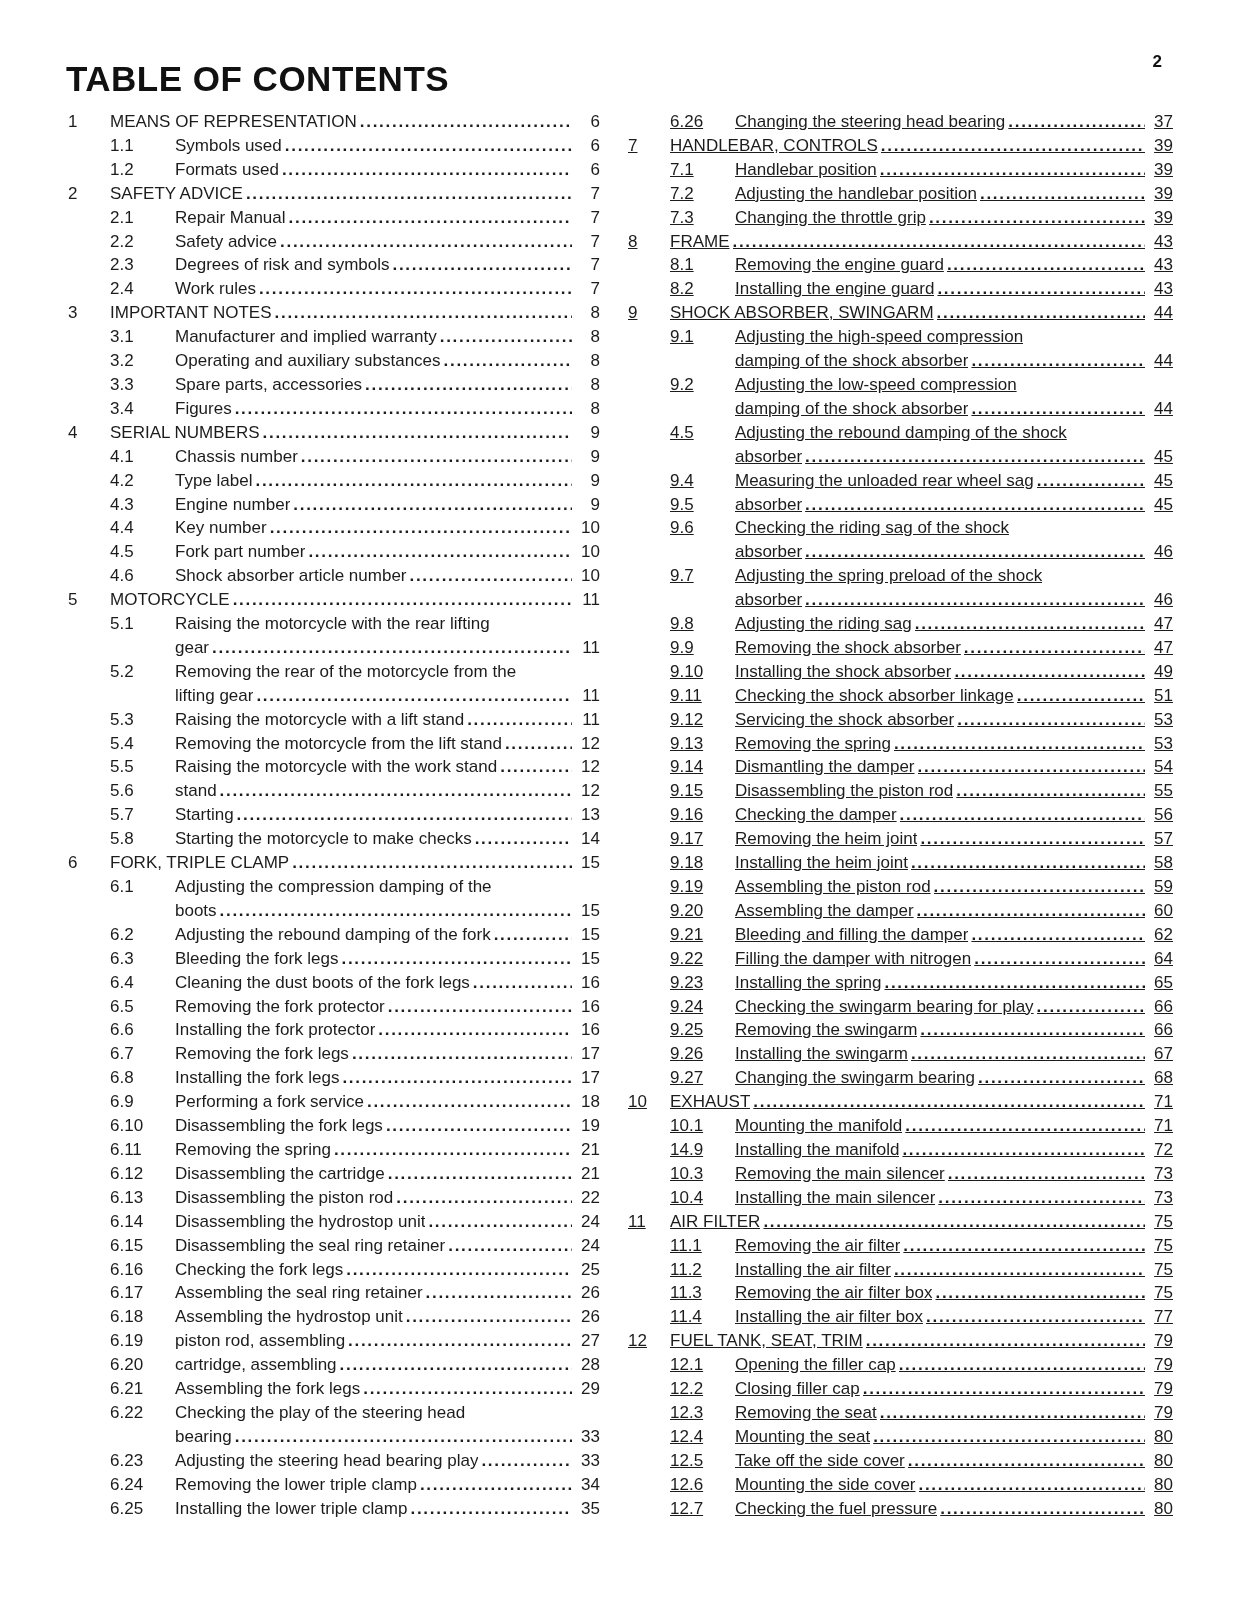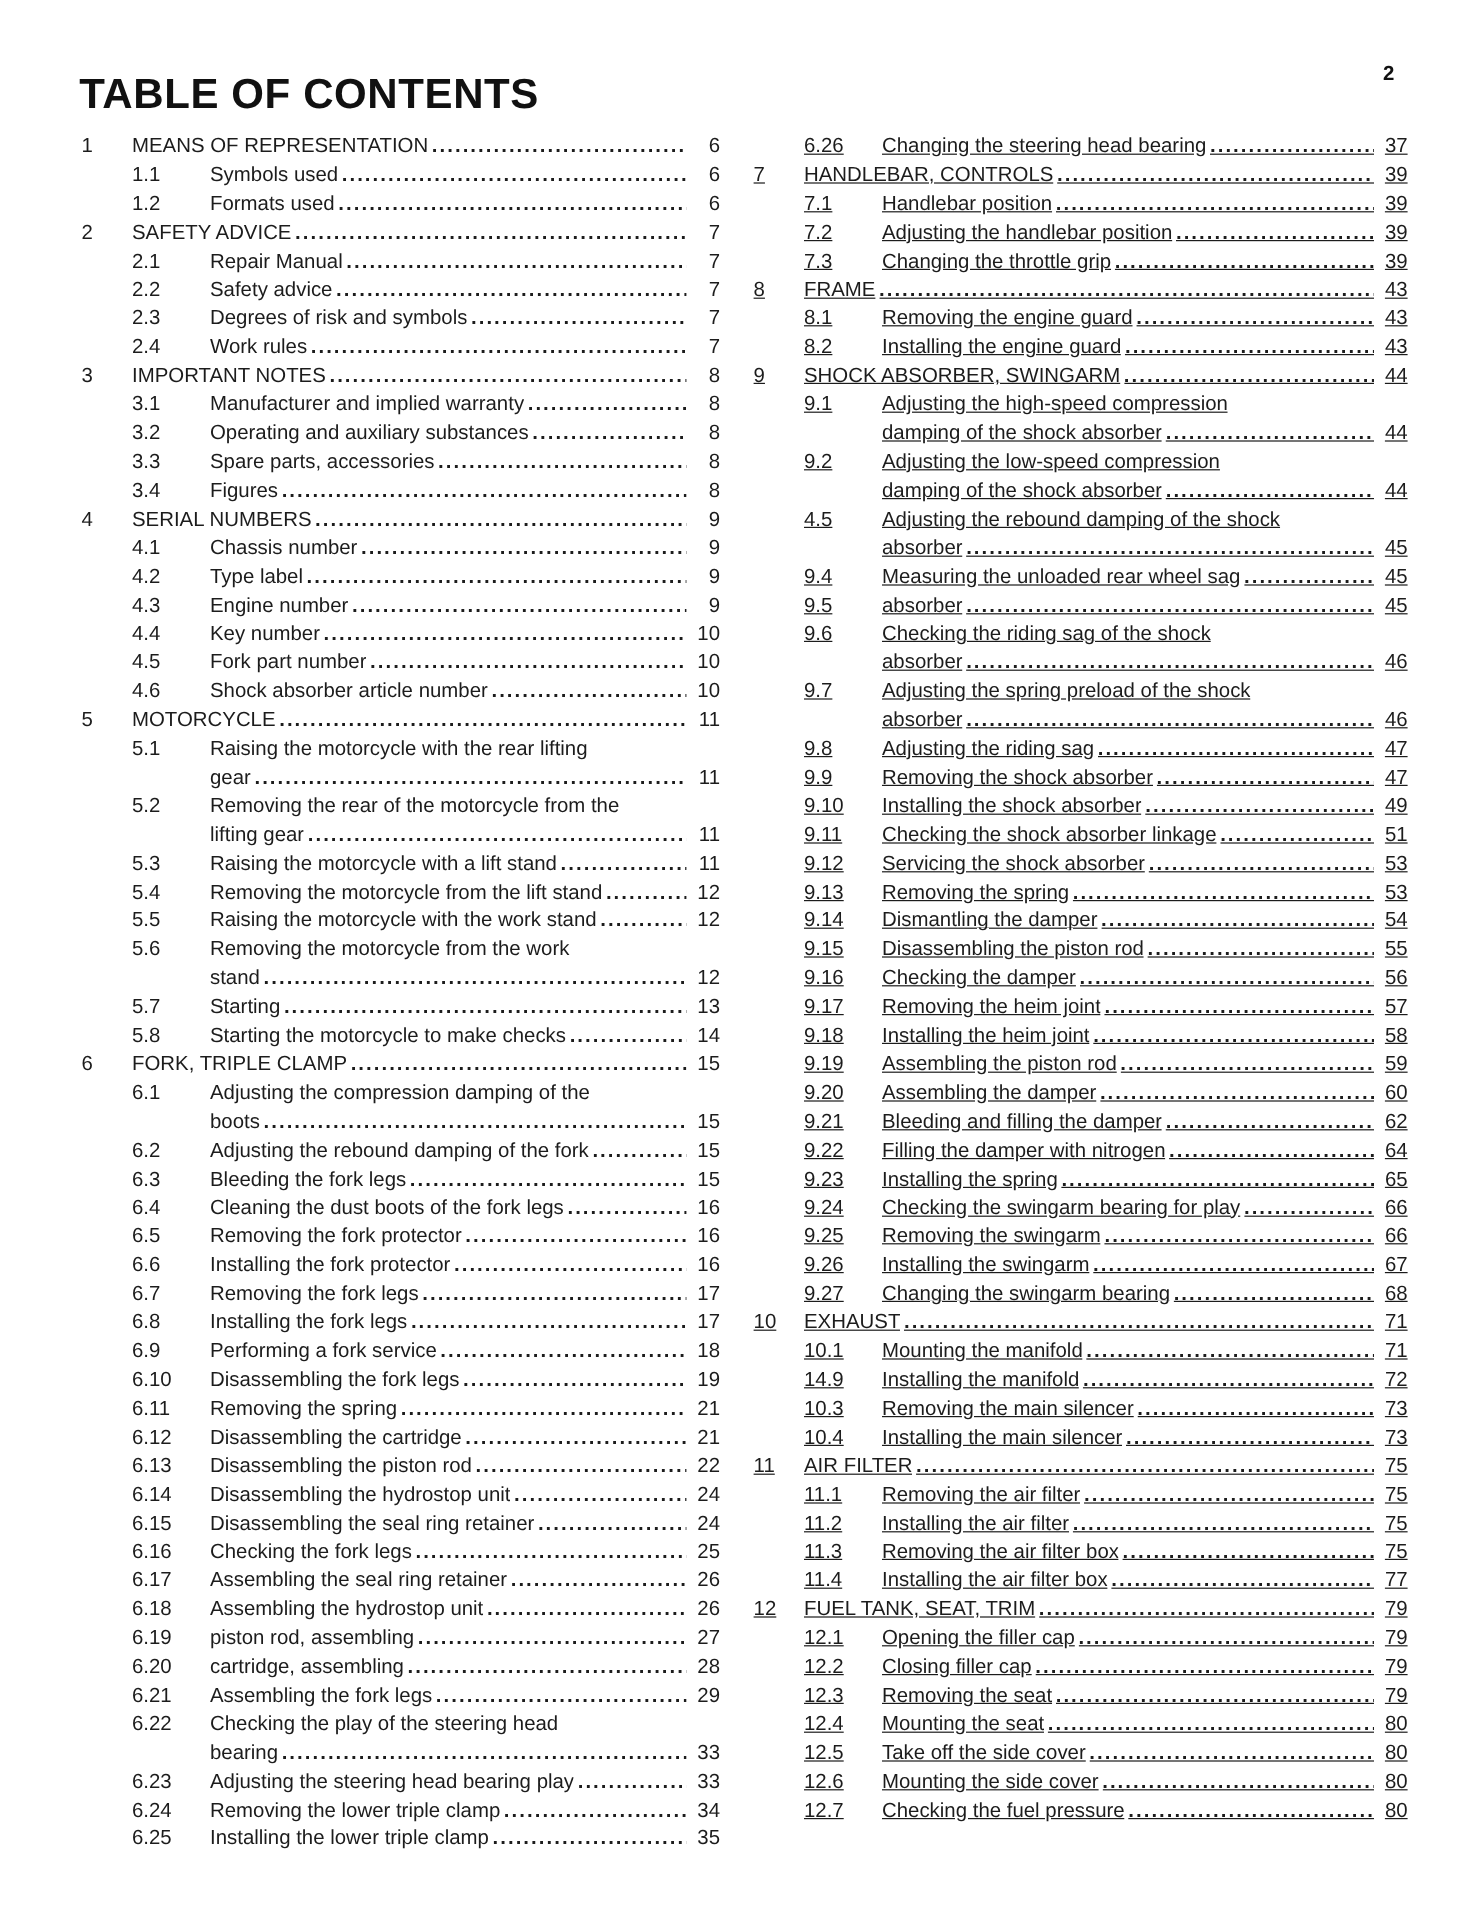--- a/index.html
+++ b/index.html
@@ -337,23 +337,20 @@
           <span class="t">Raising the motorcycle with the work stand</span>
           <span class="leader">................................................................................................................................................................</span>
           <span class="pg">12</span>
         </div>
       </div>
     </div>
     <div class="entry l2">
       <span class="num">5.6</span>
       <div class="body">
         <div class="line">
-          <span class="t">Removing the motorcycle from the work</span>
-        </div>
-        <div class="line">
           <span class="t">stand</span>
           <span class="leader">................................................................................................................................................................</span>
           <span class="pg">12</span>
         </div>
       </div>
     </div>
     <div class="entry l2">
       <span class="num">5.7</span>
       <div class="body">
         <div class="line">

